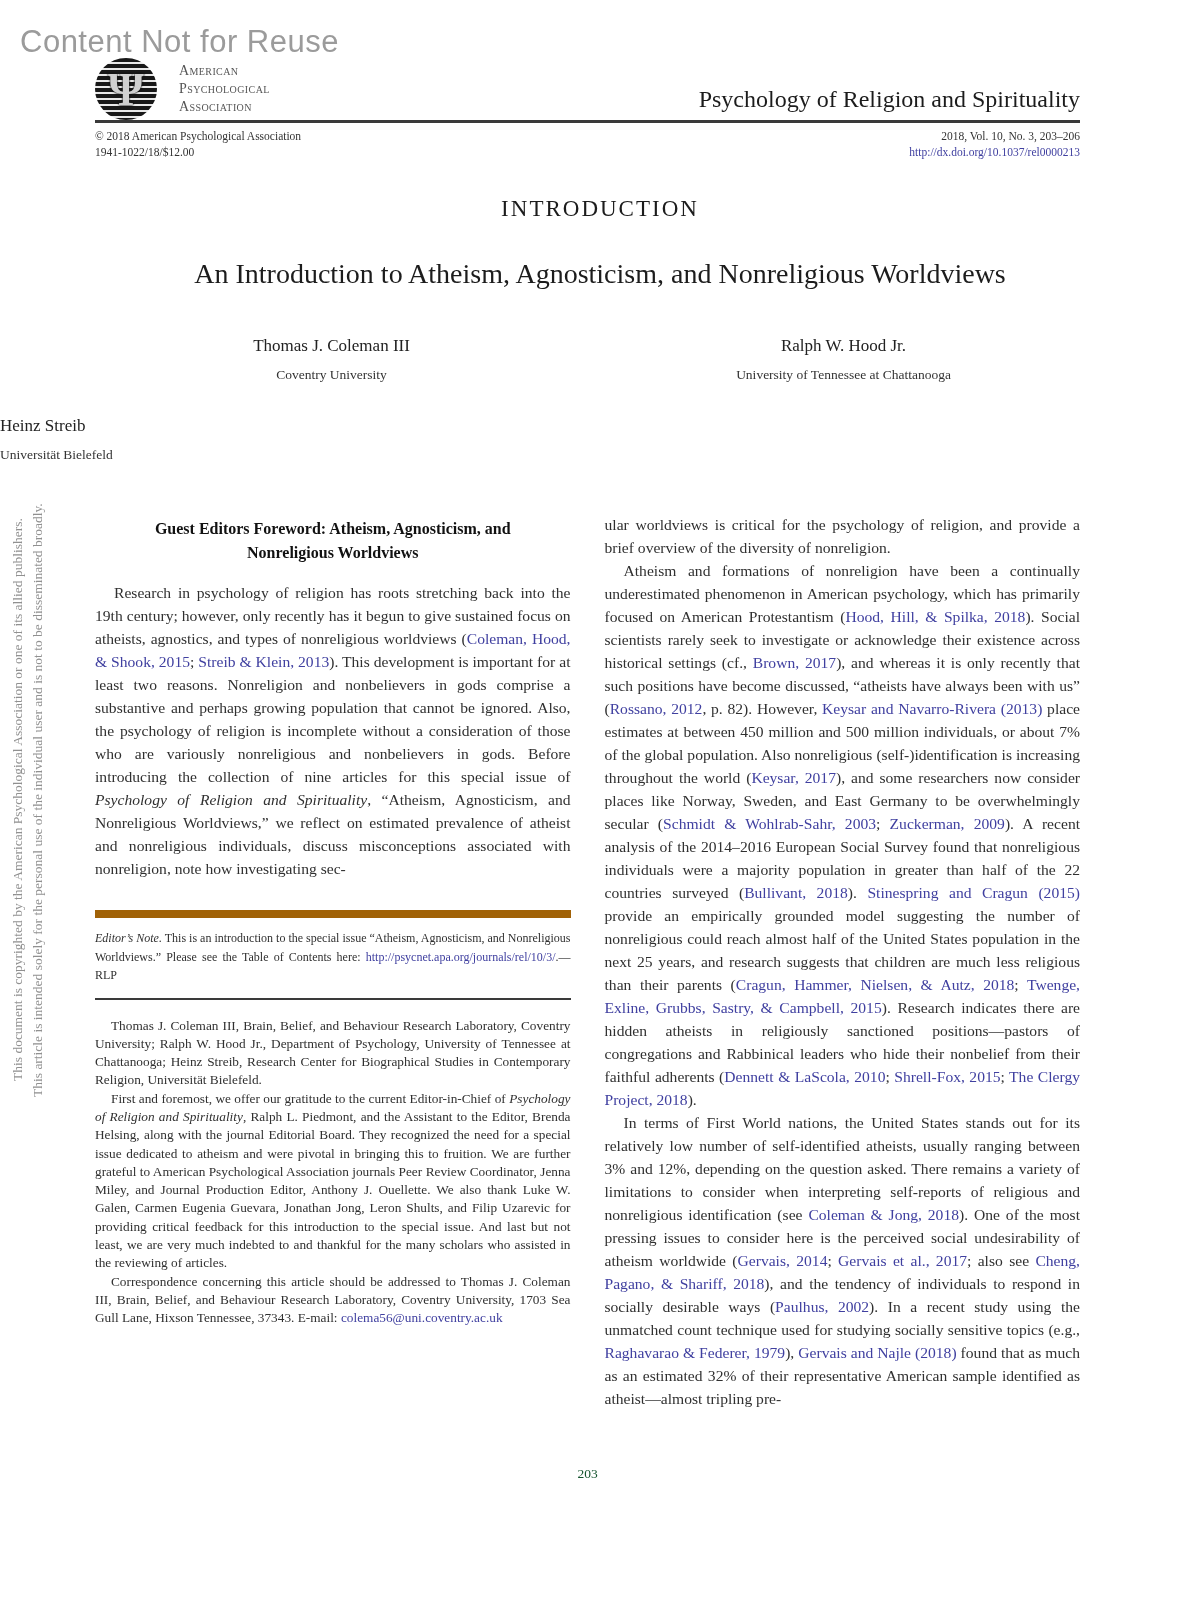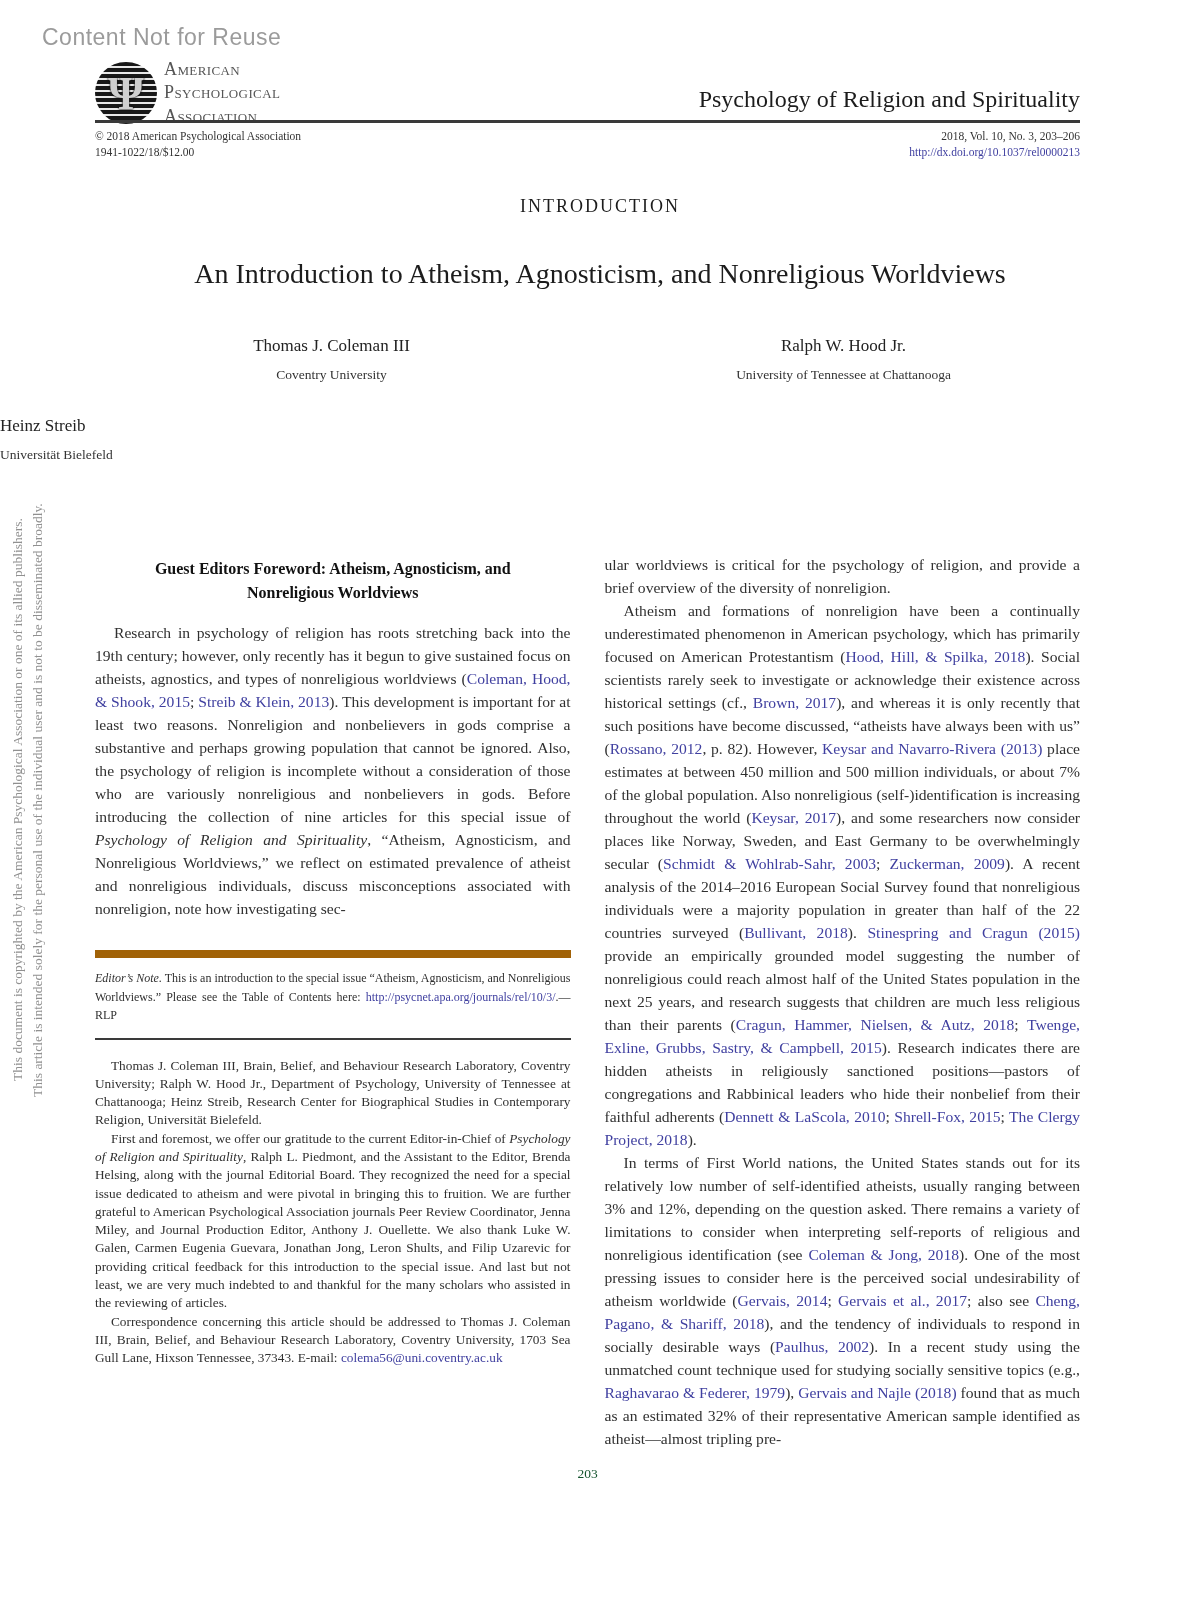--- a/index.html
+++ b/index.html
@@ -8,23 +8,23 @@
     width: 1200px; height: 1600px;
     background: #ffffff;
     font-family: "Liberation Serif", serif;
     color: #2e2e2e;
     position: relative;
     overflow: hidden;
   }
 
   
   .watermark {
-    position: absolute; top: 24px; left: 42px;
+    position: absolute; top: 24px; left: 20px;
     font-family: "Liberation Sans", sans-serif;
-    font-size: 23px; color: #9b9b9b; letter-spacing: 0.5px;
+    font-size: 31px; color: #9b9b9b; letter-spacing: 0.5px;
   }
 
   
   .sidebar-rotated {
     position: absolute; left: 8px; top: 415px; height: 770px;
     writing-mode: vertical-rl; transform: rotate(180deg);
     font-size: 13.5px; color: #909090; line-height: 1.5;
   }
   .sidebar-rotated span { display: block; text-align: center; white-space: nowrap; }
 
@@ -33,46 +33,46 @@
   .logo-circle {
     width: 62px; height: 62px; border-radius: 50%;
     background: repeating-linear-gradient(to bottom, #181818 0 4px, #e8e8e8 4px 6px);
     position: relative; overflow: hidden; flex: 0 0 auto;
   }
   .logo-circle .psi {
     position: absolute; inset: 0; display: flex; align-items: center; justify-content: center;
     font-size: 46px; font-weight: bold; color: #cfcfcf;
     text-shadow: 0 0 2px #111, 0 0 2px #111;
   }
-  .logo-text { font-variant: small-caps; font-size: 18px; line-height: 1.3; color: #555; letter-spacing: 0.4px; }
+  .logo-text { font-variant: small-caps; font-size: 14px; line-height: 1.3; color: #555; letter-spacing: 0.4px; margin-left: 15px; }
 
   .journal-title { position: absolute; right: 120px; top: 86px; font-size: 24px; color: #1c1c1c; }
   .header-rule { position: absolute; left: 95px; right: 120px; top: 120px; height: 2.5px; background: #3a3a3a; }
   .copy-left  { position: absolute; left: 95px;  top: 128px; font-size: 11.5px; line-height: 1.4; color: #333; }
   .copy-right { position: absolute; right: 120px; top: 128px; font-size: 11.5px; line-height: 1.4; color: #333; text-align: right; }
 
   .link { color: #4040a0; }
 
   .section-label {
     position: absolute; top: 196px; left: 0; width: 100%;
-    text-align: center; font-size: 18px; letter-spacing: 2px; color: #1c1c1c;
+    text-align: center; font-size: 23px; letter-spacing: 2px; color: #1c1c1c;
   }
   .article-title {
     position: absolute; top: 258px; left: 60px; right: 60px;
     text-align: center; font-size: 28px; color: #1c1c1c;
   }
 
   .authors-row { position: absolute; top: 336px; left: 95px; right: 120px; display: flex; gap: 39px; }
   .author-block { flex: 1; text-align: center; }
   .author-name { font-size: 17px; color: #222; }
   .author-affil { font-size: 13.5px; margin-top: 11px; color: #333; }
   .author-center { position: absolute; top: 416px; left: 0; width: 100%; text-align: left; }
 
   
-  .columns { position: absolute; top: 513px; left: 95px; width: 985px; display: flex; gap: 34px; margin-top: 40px; }
+  .columns { position: absolute; top: 513px; left: 95px; width: 985px; display: flex; gap: 34px; }
   .col { width: 476px; font-size: 15.6px; line-height: 23px; text-align: justify; color: #303030; }
   .col p { margin: 0; }
   .indent { text-indent: 19px; }
   .left-heading {
     font-weight: bold; text-align: center; font-size: 16px; line-height: 1.5;
     margin: 4px 28px 16px; color: #111;
   }
   .i { font-style: italic; }
 
   .editor-note {

